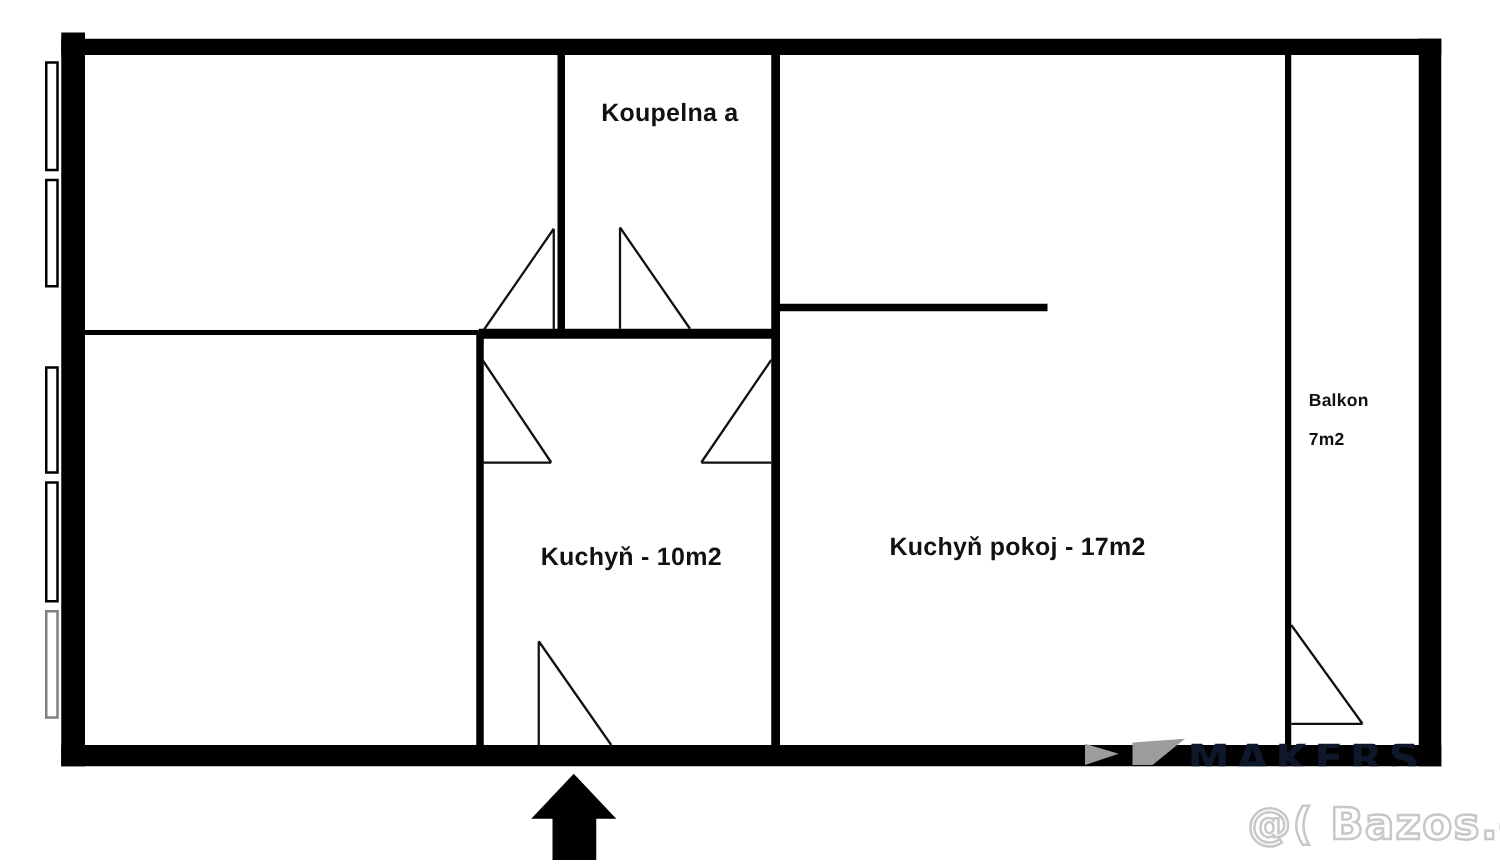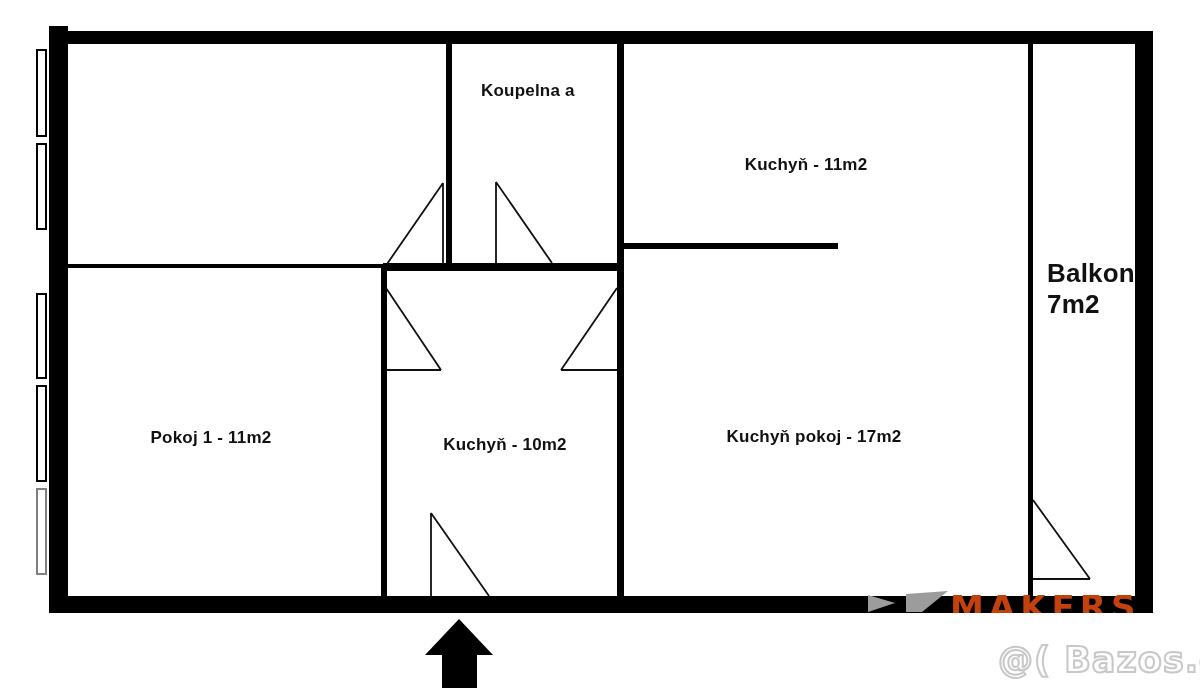--- a/index.html
+++ b/index.html
@@ -7,43 +7,43 @@
     position:relative;
     width:1200px;height:692px;
     background:#fff;
     overflow:hidden;
     font-family:"Liberation Sans",sans-serif;
   }
   .plan svg{position:absolute;left:0;top:0;}
   .lbl{
     position:absolute;
     font-weight:700;
-    font-size:17px;
+    font-size:20px;
     color:#111;
     white-space:nowrap;
     letter-spacing:0.2px;
   }
   .lbl.centered{transform:translateX(-50%);}
   .lbl .line{display:block;}
   .koupelna-lbl{line-height:34px;}
-  .balkon-lbl{line-height:31px;font-size:26px;}
+  .balkon-lbl{line-height:31px;font-size:14px;margin-top:47px;}
   .makers-band{
     position:absolute;
     left:950px;top:595px;
     width:204px;height:18px;
     overflow:hidden;
   }
   .makers-band span{
     display:block;
     font-family:"DejaVu Sans",sans-serif;
     font-weight:700;
     font-size:34px;
     line-height:25px;
     letter-spacing:5px;
-    color:#c2410c;
+    color:#0f172a;
   }
   .bazos-mark{
     position:absolute;
     left:998px;top:640px;
     font-family:"DejaVu Sans",sans-serif;
     font-weight:700;
     font-size:35px;
     letter-spacing:1px;
     white-space:nowrap;
     color:#c8c8c8;
@@ -98,28 +98,26 @@
       <polygon points="868,595 895,603 868,612"></polygon>
       <polygon points="906,594 948,591 922,612 906,612"></polygon>
     </g>
   </svg>
 
 
   <div class="lbl koupelna-lbl" style="left:481px;top:74px;">
     <span class="line">Koupelna a</span>
   </div>
 
-  <div class="lbl centered" style="left:806px;top:155px;">Kuchyň - 11m2</div>
 
   <div class="lbl balkon-lbl" style="left:1047px;top:258px;">
     <span class="line">Balkon</span>
     <span class="line">7m2</span>
   </div>
 
-  <div class="lbl centered" style="left:211px;top:428px;">Pokoj 1 - 11m2</div>
 
   <div class="lbl centered" style="left:505px;top:435px;">Kuchyň - 10m2</div>
 
   <div class="lbl centered" style="left:814px;top:427px;">Kuchyň pokoj - 17m2</div>
 
   <div class="makers-band">
     <span>MAKERS</span>
   </div>
 
   <div class="bazos-mark">@( Bazos.cz</div>

